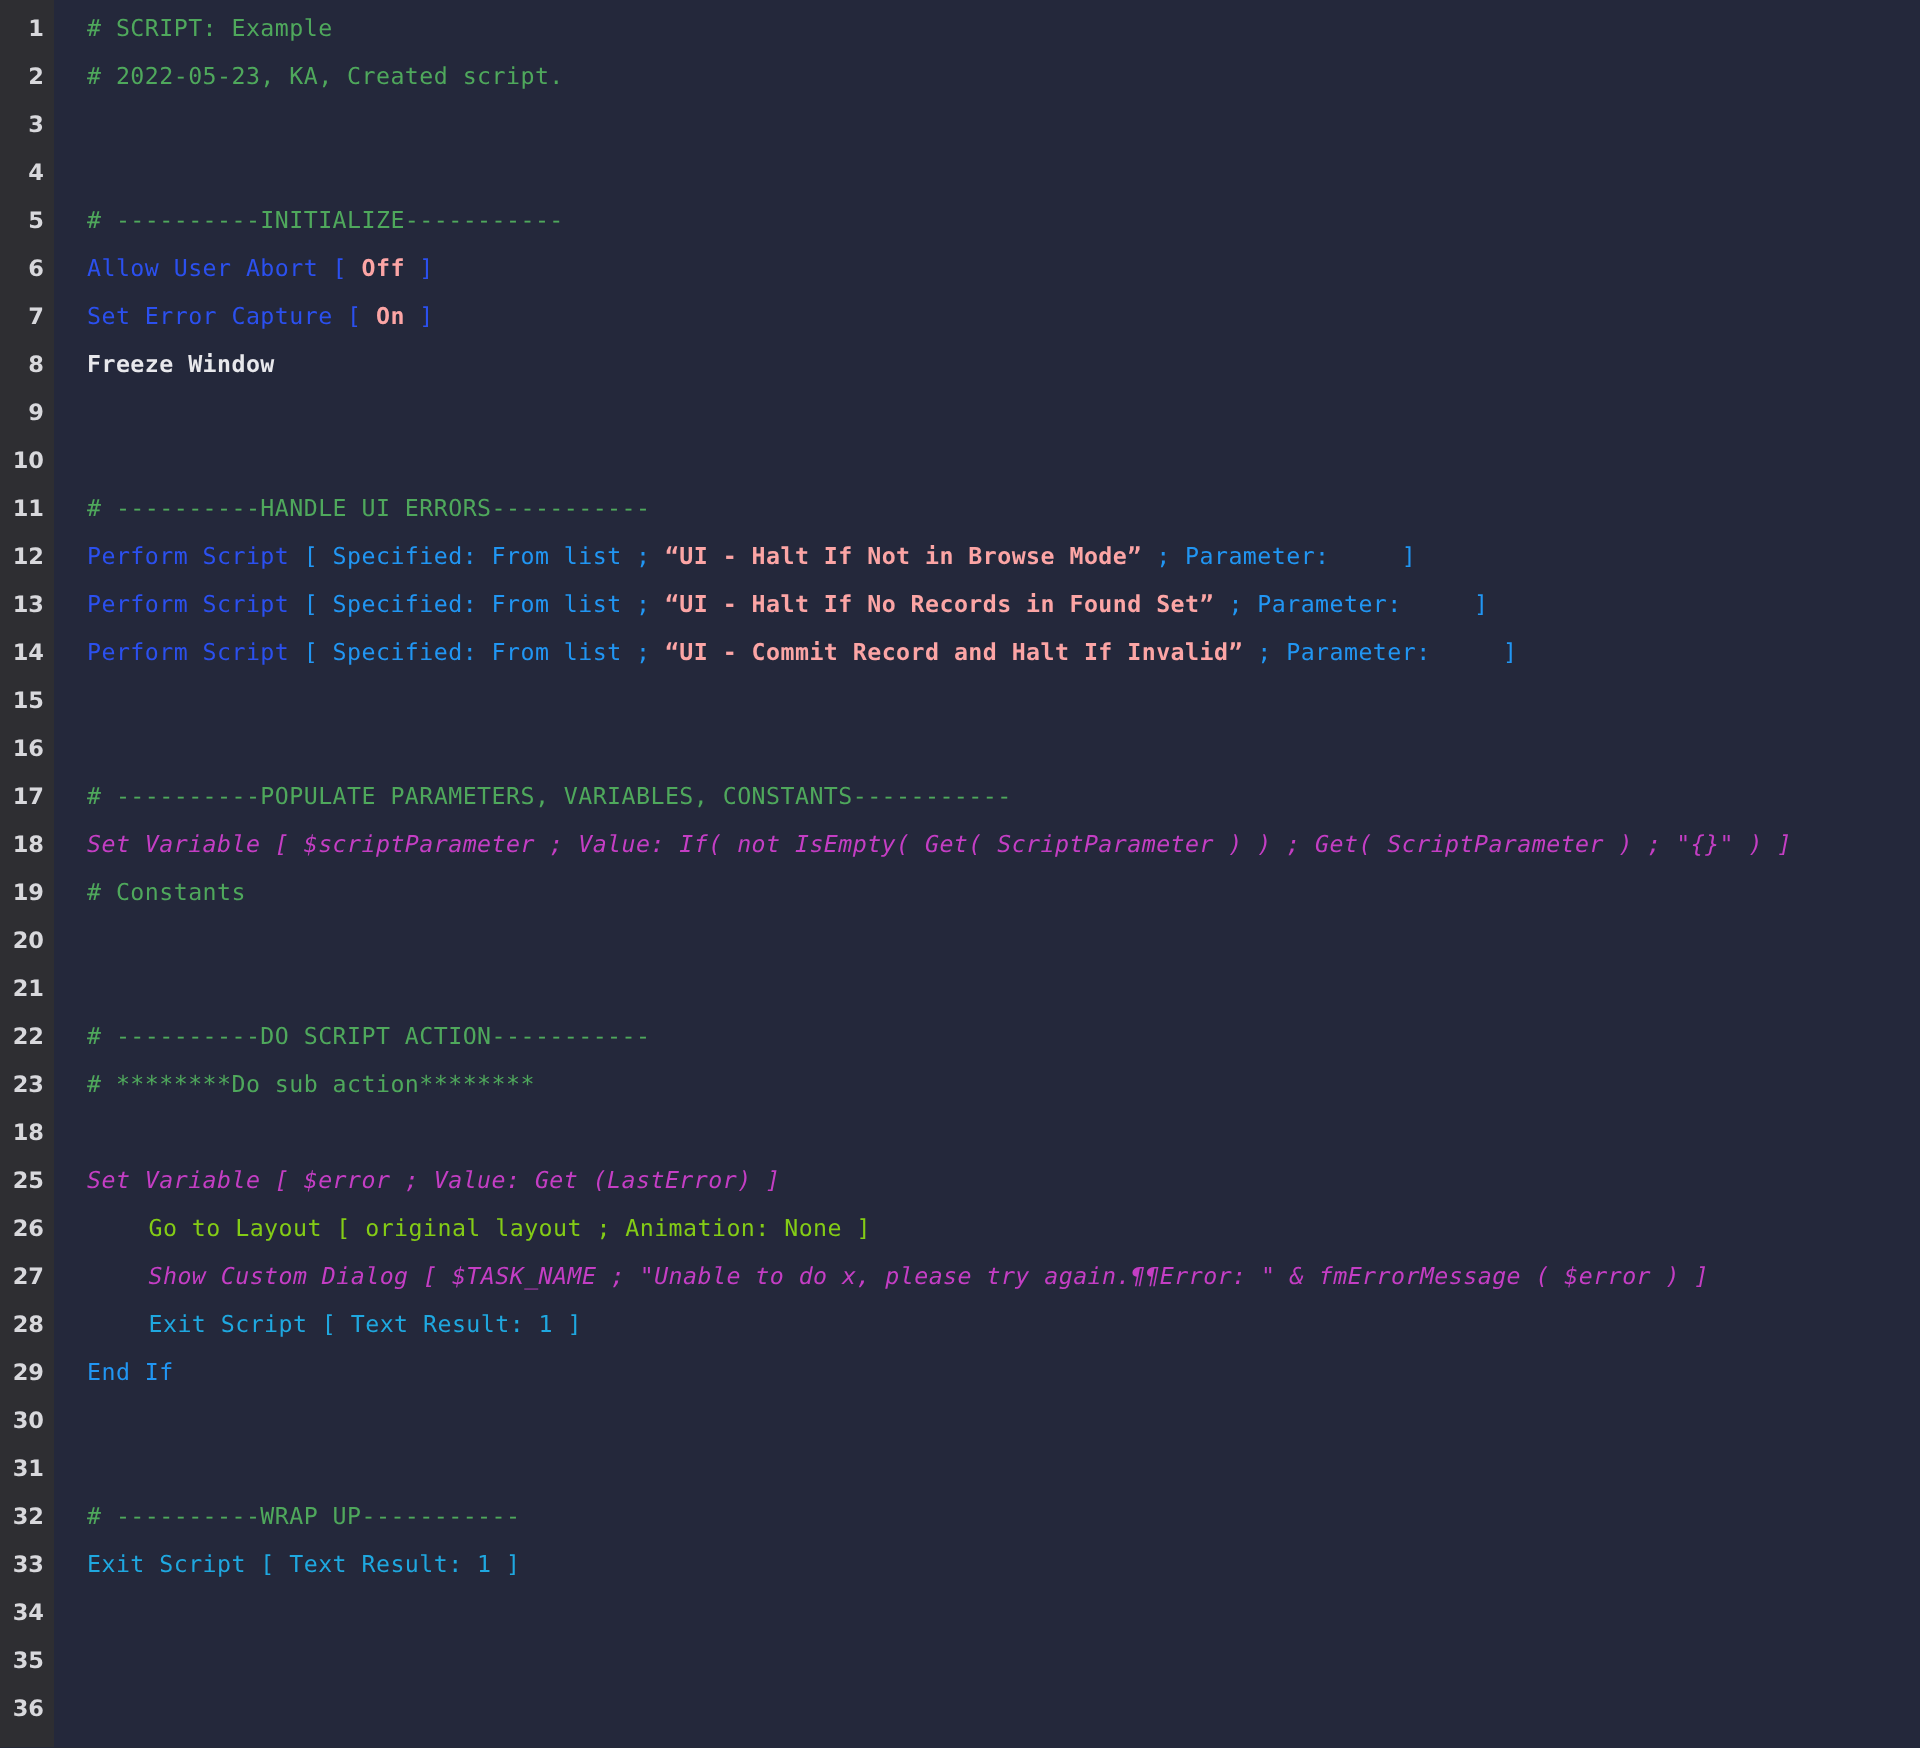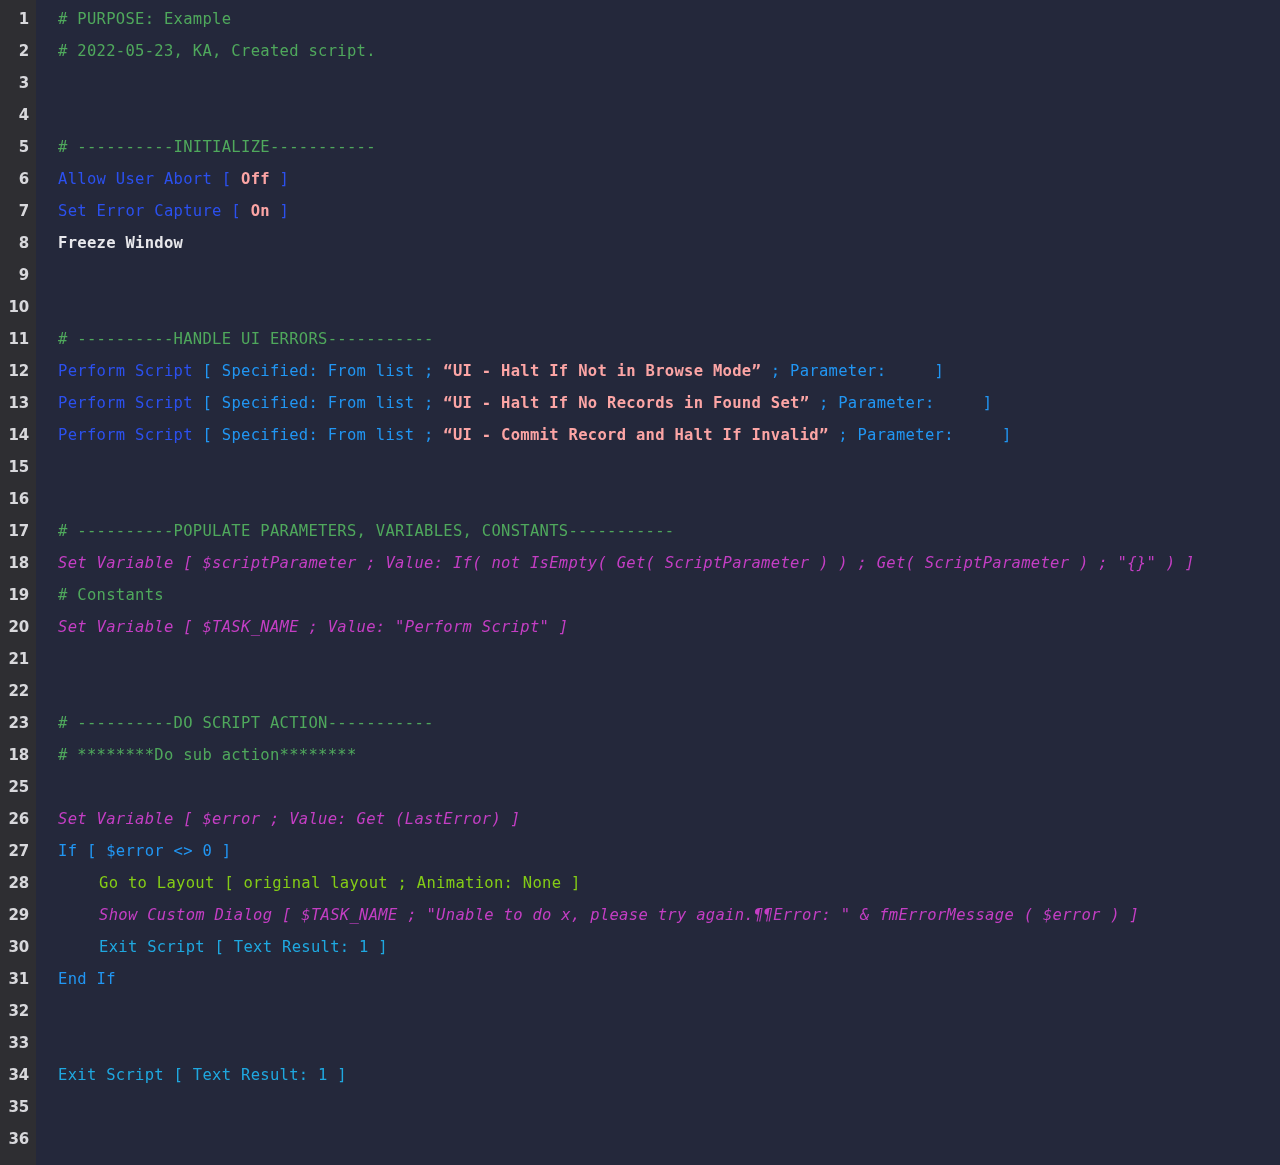--- a/index.html
+++ b/index.html
@@ -112,48 +112,47 @@
       <div class="gutter-num">29</div>
       <div class="gutter-num">30</div>
       <div class="gutter-num">31</div>
       <div class="gutter-num">32</div>
       <div class="gutter-num">33</div>
       <div class="gutter-num">34</div>
       <div class="gutter-num">35</div>
       <div class="gutter-num">36</div>
     </div>
   <div id="code">
-      <div class="code-line"><span class="t-comment"># PURPOSE: Example</span></div>
+      <div class="code-line"><span class="t-comment"># SCRIPT: Example</span></div>
       <div class="code-line"><span class="t-comment"># 2022-05-23, KA, Created script.</span></div>
       <div class="code-line">&nbsp;</div>
       <div class="code-line">&nbsp;</div>
       <div class="code-line"><span class="t-comment"># ----------INITIALIZE-----------</span></div>
       <div class="code-line"><span class="t-blue">Allow User Abort [ </span><span class="t-boldwhite">Off</span><span class="t-blue"> ]</span></div>
       <div class="code-line"><span class="t-blue">Set Error Capture [ </span><span class="t-boldwhite">On</span><span class="t-blue"> ]</span></div>
       <div class="code-line"><span class="t-plain">Freeze Window</span></div>
       <div class="code-line">&nbsp;</div>
       <div class="code-line">&nbsp;</div>
       <div class="code-line"><span class="t-comment"># ----------HANDLE UI ERRORS-----------</span></div>
       <div class="code-line"><span class="t-blue">Perform Script </span><span class="t-cyan">[ Specified: From list ; </span><span class="t-boldwhite">“UI - Halt If Not in Browse Mode”</span><span class="t-cyan"> ; Parameter:     ]</span></div>
       <div class="code-line"><span class="t-blue">Perform Script </span><span class="t-cyan">[ Specified: From list ; </span><span class="t-boldwhite">“UI - Halt If No Records in Found Set”</span><span class="t-cyan"> ; Parameter:     ]</span></div>
       <div class="code-line"><span class="t-blue">Perform Script </span><span class="t-cyan">[ Specified: From list ; </span><span class="t-boldwhite">“UI - Commit Record and Halt If Invalid”</span><span class="t-cyan"> ; Parameter:     ]</span></div>
       <div class="code-line">&nbsp;</div>
       <div class="code-line">&nbsp;</div>
       <div class="code-line"><span class="t-comment"># ----------POPULATE PARAMETERS, VARIABLES, CONSTANTS-----------</span></div>
       <div class="code-line"><span class="t-magenta">Set Variable [ $scriptParameter ; Value: If( not IsEmpty( Get( ScriptParameter ) ) ; Get( ScriptParameter ) ; "{}" ) ]</span></div>
       <div class="code-line"><span class="t-comment"># Constants</span></div>
-      <div class="code-line"><span class="t-magenta">Set Variable [ $TASK_NAME ; Value: "Perform Script" ]</span></div>
       <div class="code-line">&nbsp;</div>
       <div class="code-line">&nbsp;</div>
       <div class="code-line"><span class="t-comment"># ----------DO SCRIPT ACTION-----------</span></div>
       <div class="code-line"><span class="t-comment"># ********Do sub action********</span></div>
       <div class="code-line">&nbsp;</div>
       <div class="code-line"><span class="t-magenta">Set Variable [ $error ; Value: Get (LastError) ]</span></div>
-      <div class="code-line"><span class="t-cyan">If [ $error &lt;&gt; 0 ]</span></div>
       <div class="code-line indent-1"><span class="t-green">Go to Layout [ original layout ; Animation: None ]</span></div>
       <div class="code-line indent-1"><span class="t-magenta">Show Custom Dialog [ $TASK_NAME ; "Unable to do x, please try again.¶¶Error: " &amp; fmErrorMessage ( $error ) ]</span></div>
       <div class="code-line indent-1"><span class="t-cyan2">Exit Script [ Text Result: 1 ]</span></div>
       <div class="code-line"><span class="t-cyan">End If</span></div>
       <div class="code-line">&nbsp;</div>
       <div class="code-line">&nbsp;</div>
+      <div class="code-line"><span class="t-comment"># ----------WRAP UP-----------</span></div>
       <div class="code-line"><span class="t-cyan2">Exit Script [ Text Result: 1 ]</span></div>
     </div>
 </div>
 
 </body></html>

